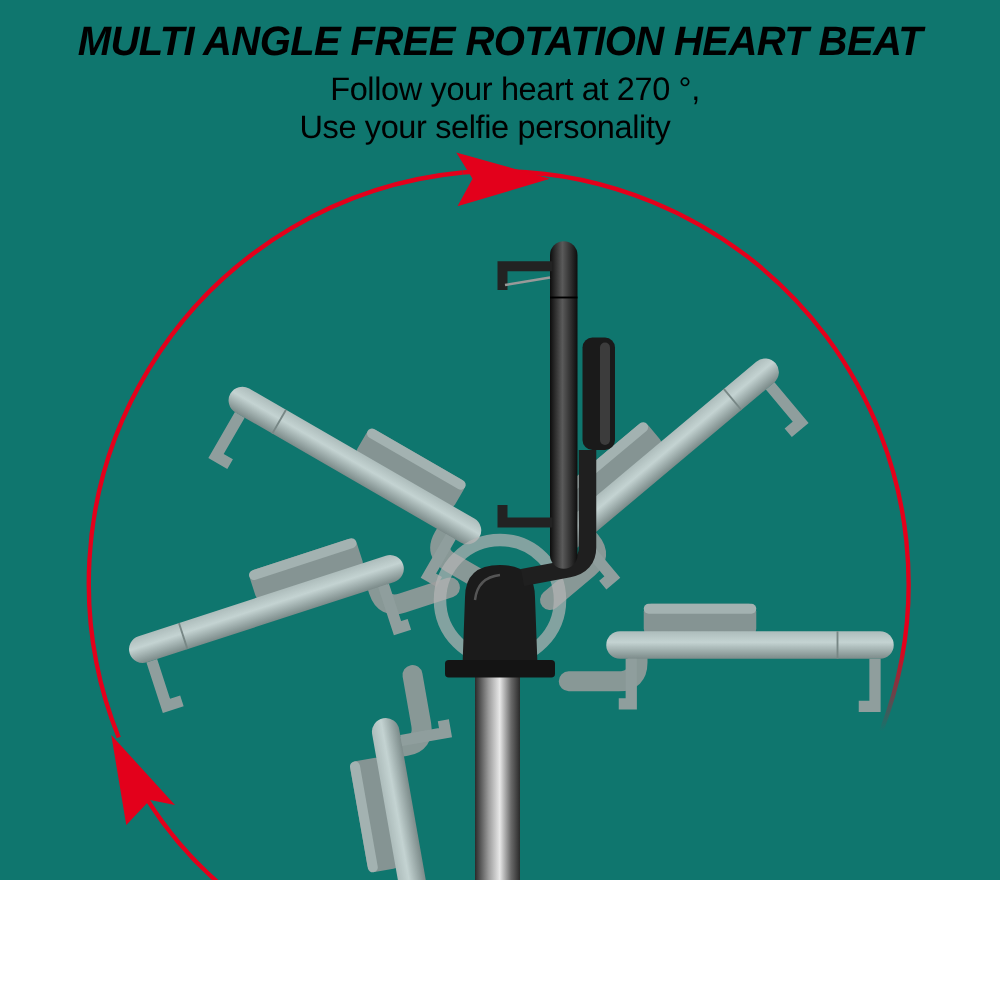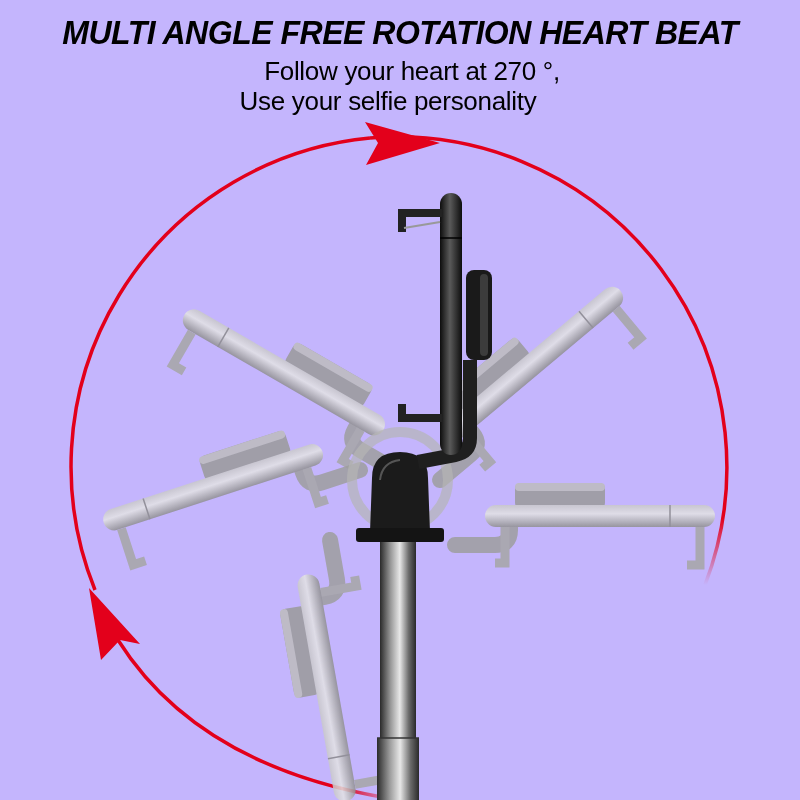--- a/index.html
+++ b/index.html
@@ -1,20 +1,20 @@
 <!DOCTYPE html>
 <html><head>
   <meta charset="utf-8">
   <style>
     html, body { margin: 0; padding: 0; background: #ffffff; }
     .page {
       position: relative;
-      width: 800px; height: 800px;
+      width: 800px; height: 704px;
       overflow: hidden;
-      background: #c4b5fd;
+      background: #0f766e;
     }
     .headline {
       position: absolute; left: 0; top: 14px; width: 800px;
       text-align: center;
       font-family: "Liberation Sans", sans-serif;
       font-weight: 700; font-style: italic;
       font-size: 33px; letter-spacing: -0.5px;
       color: #000;
       transform: scaleX(0.97);
     }

